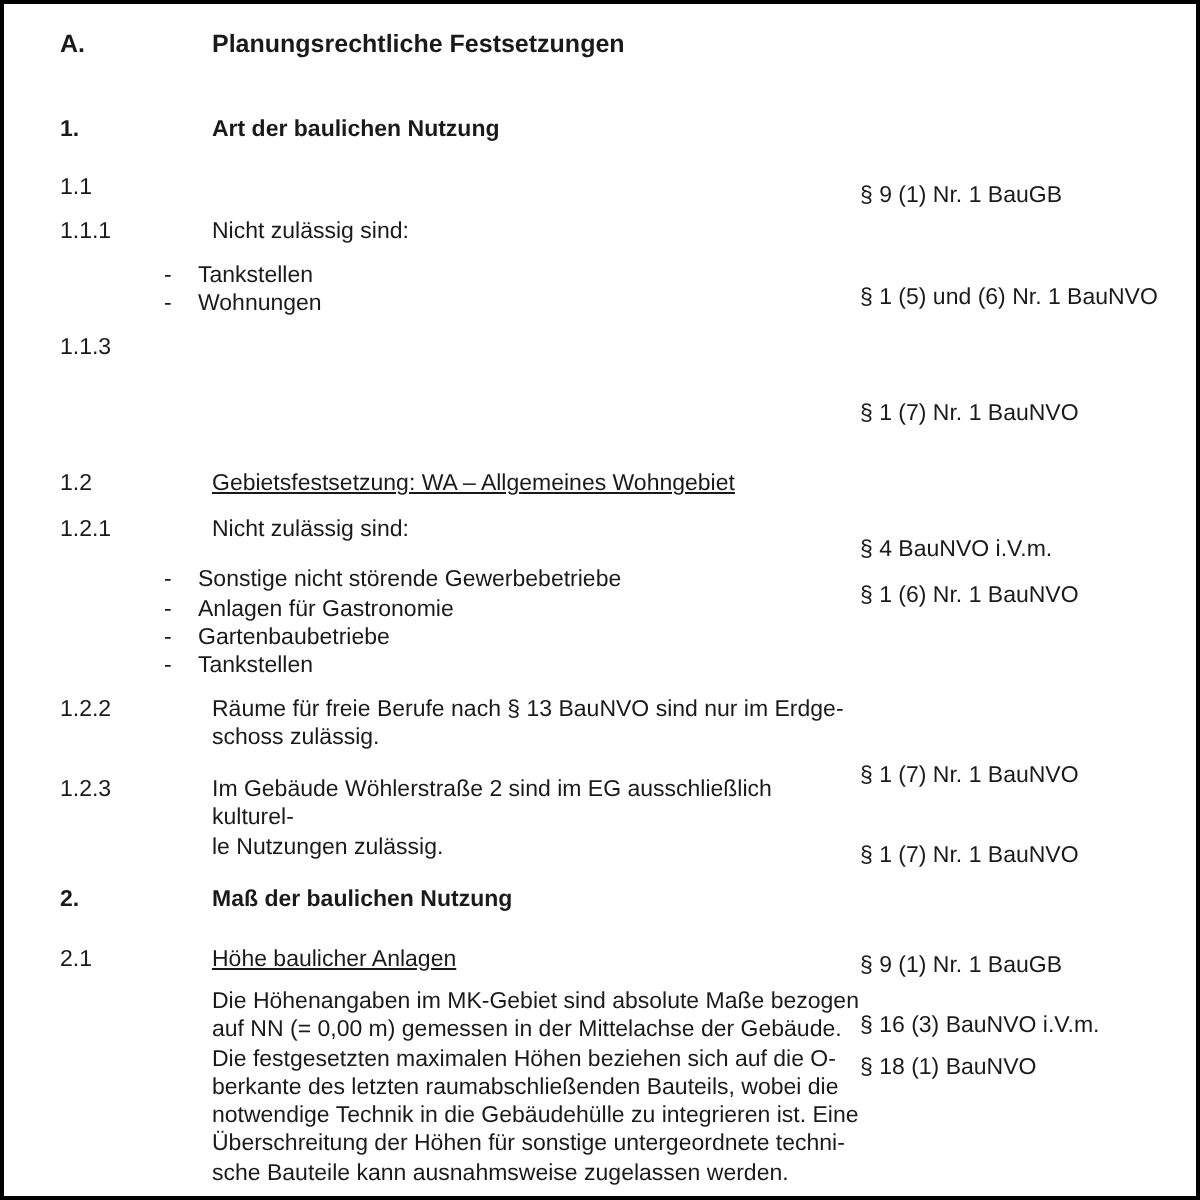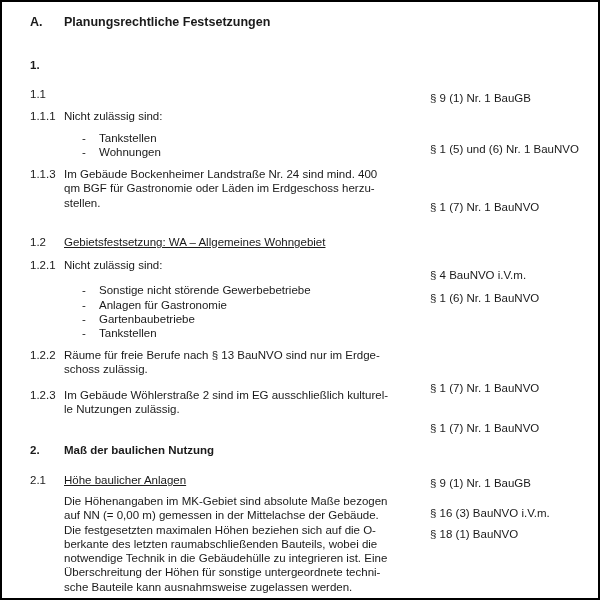--- a/index.html
+++ b/index.html
@@ -16,21 +16,21 @@
   .row {
     position:absolute;
     left:28px; right:12px;
     display:grid;
     grid-template-columns:34px 366px 1fr;
     font-size:11.5px;
     line-height:14.3px;
     white-space:pre-line;
   }
   .row .num  { grid-column:1; }
-  .row .txt  { grid-column:2; }
+  .row .txt  { grid-column:2;margin-left:42px; }
   .row .ref  { grid-column:3; white-space:nowrap;margin-top:33px; }
   .bold  { font-weight:bold; }
   .uline { text-decoration:underline; }
   .part  { font-size:12.5px; line-height:15px; }
   .brow {
     position:absolute;
     left:80px; right:12px;
     display:grid;
     grid-template-columns:17px 1fr;
     font-size:11.5px;
@@ -45,20 +45,21 @@
 <div class="page">
 
   <div class="row part" style="top:13px">
     <span class="num bold">A.</span>
     <span class="txt bold">Planungsrechtliche Festsetzungen</span>
     <span class="ref"></span>
   </div>
 
   <div class="row" style="top:56px">
     <span class="num bold">1.</span>
+    <span class="txt bold">Art der baulichen Nutzung</span>
     <span class="ref">§ 9 (1) Nr. 1 BauGB</span>
   </div>
 
   <div class="row" style="top:85px">
     <span class="num">1.1</span>
   </div>
 
   <div class="row" style="top:107px">
     <span class="num">1.1.1</span>
     <span class="txt">Nicht zulässig sind:</span>
@@ -69,23 +70,20 @@
     <span class="dash">-</span>
     <span class="btxt">Tankstellen</span>
   </div>
   <div class="brow" style="top:143px">
     <span class="dash">-</span>
     <span class="btxt">Wohnungen</span>
   </div>
 
   <div class="row" style="top:165px">
     <span class="num">1.1.3</span>
-    <span class="txt">Im Gebäude Bockenheimer Landstraße Nr. 24 sind mind. 400
-qm BGF für Gastronomie oder Läden im Erdgeschoss herzu-
-stellen.</span>
     <span class="ref">§ 1 (7) Nr. 1 BauNVO</span>
   </div>
 
   <div class="row" style="top:233px">
     <span class="num">1.2</span>
     <span class="txt uline">Gebietsfestsetzung: WA – Allgemeines Wohngebiet</span>
     <span class="ref">§ 4 BauNVO i.V.m.</span>
   </div>
 
   <div class="row" style="top:256px">

